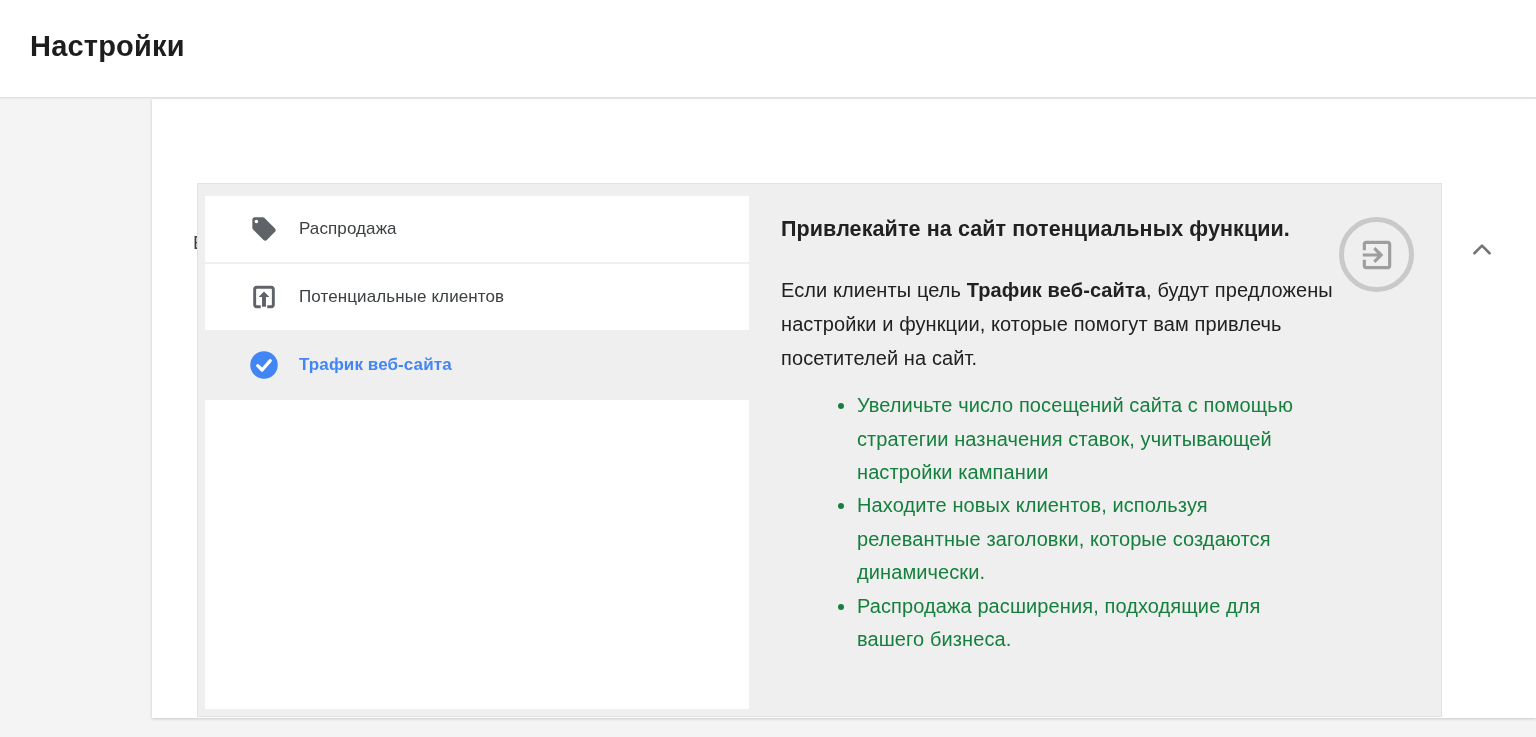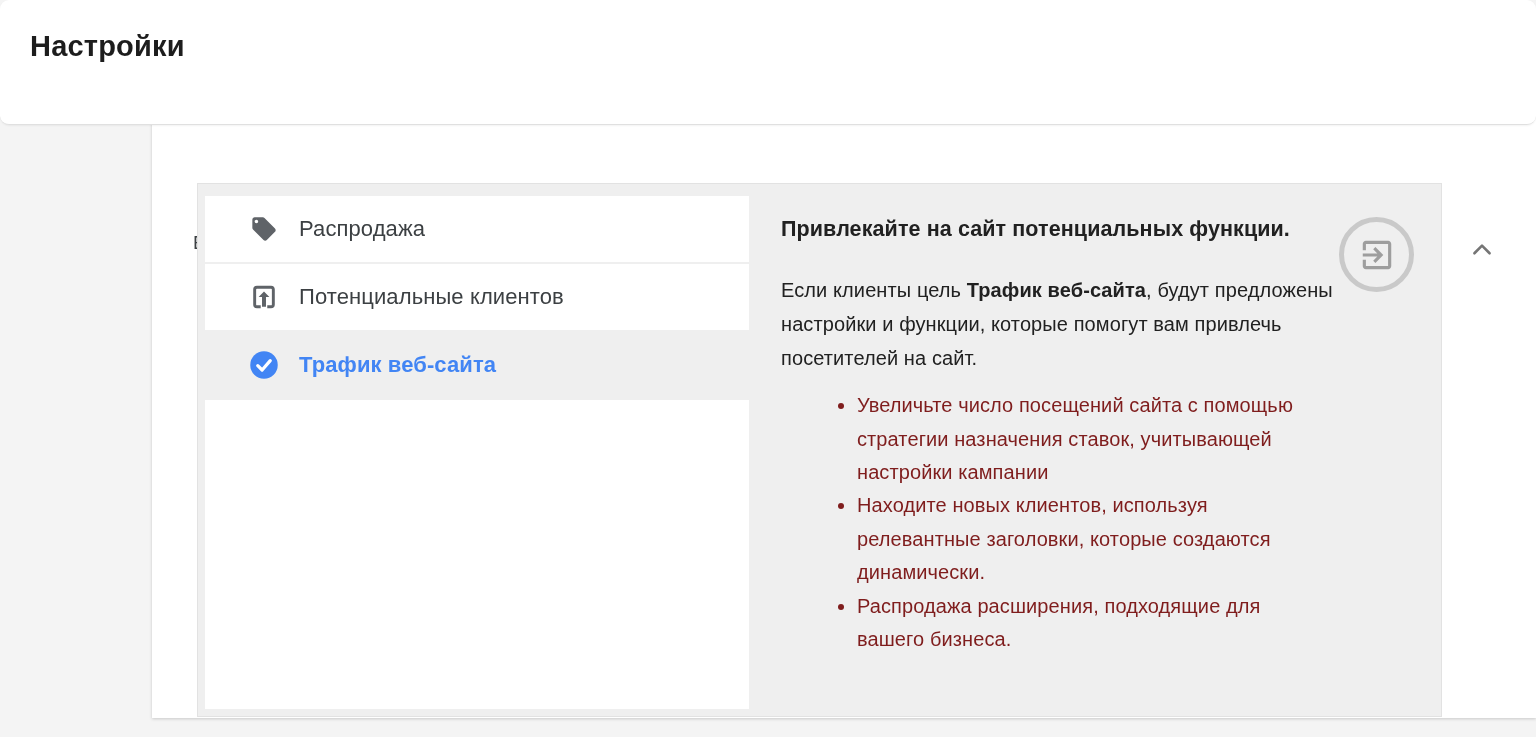--- a/index.html
+++ b/index.html
@@ -6,26 +6,25 @@
   html,body { width:1536px; height:737px; overflow:hidden; }
   body {
     font-family:"Liberation Sans","DejaVu Sans",sans-serif;
     background:#f4f4f4;
     position:relative;
     color:#212121;
   }
 
   
   .header {
-    position:absolute; top:0; left:0; right:0; height:125px;
+    position:absolute; top:0; left:0; right:0; height:98px;
     background:#ffffff;
     border-bottom:1px solid #e0e0e0;
     box-shadow:0 1px 2px rgba(0,0,0,0.05);
     z-index:3;
-    border-radius:9px;
   }
   .header h1 {
     position:absolute; left:30px; top:30px;
     font-size:29px; font-weight:700; color:#1d1d1d;
     letter-spacing:0.2px;
   }
 
   
   .card {
     position:absolute; left:152px; top:99px; right:0; height:619px;
@@ -60,21 +59,21 @@
   .goal-row {
     height:66px; flex:0 0 66px;
     background:#ffffff;
     display:flex; align-items:center;
     padding-left:44px;
     margin-bottom:2px;
     cursor:pointer;
   }
   .goal-row.selected { background:#efefef; }
   .goal-row .g-icon { width:30px; height:30px; flex:0 0 30px; display:flex; align-items:center; justify-content:center; }
-  .goal-row .g-label { margin-left:20px; font-size:22px; color:#3c4043; letter-spacing:0.1px; }
+  .goal-row .g-label { margin-left:20px; font-size:17px; color:#3c4043; letter-spacing:0.1px; }
   .goal-row.selected .g-label { color:#4285f4; font-weight:700; }
   .goal-list .filler { flex:1 1 auto; background:#ffffff; }
 
   
   .description {
     position:absolute; left:583px; top:30px; width:562px;
   }
   .desc-heading {
     font-size:21.5px; font-weight:700; color:#212121;
     line-height:1.45; letter-spacing:0.1px;
@@ -85,21 +84,21 @@
     font-size:20px; color:#212121; line-height:1.7;
     letter-spacing:0.1px;
   }
   .desc-bullets {
     margin-top:14px;
     padding-left:76px;
     list-style:disc;
     max-width:545px;
   }
   .desc-bullets li {
-    font-size:20px; color:#7f1d1d; line-height:1.67;
+    font-size:20px; color:#15803d; line-height:1.67;
     letter-spacing:0.1px;
   }
 
   .corner-circle {
     position:absolute; top:33px; right:27px;
     width:75px; height:75px;
     border:5px solid #c9c9c9; border-radius:50%;
     display:flex; align-items:center; justify-content:center;
   }
 

